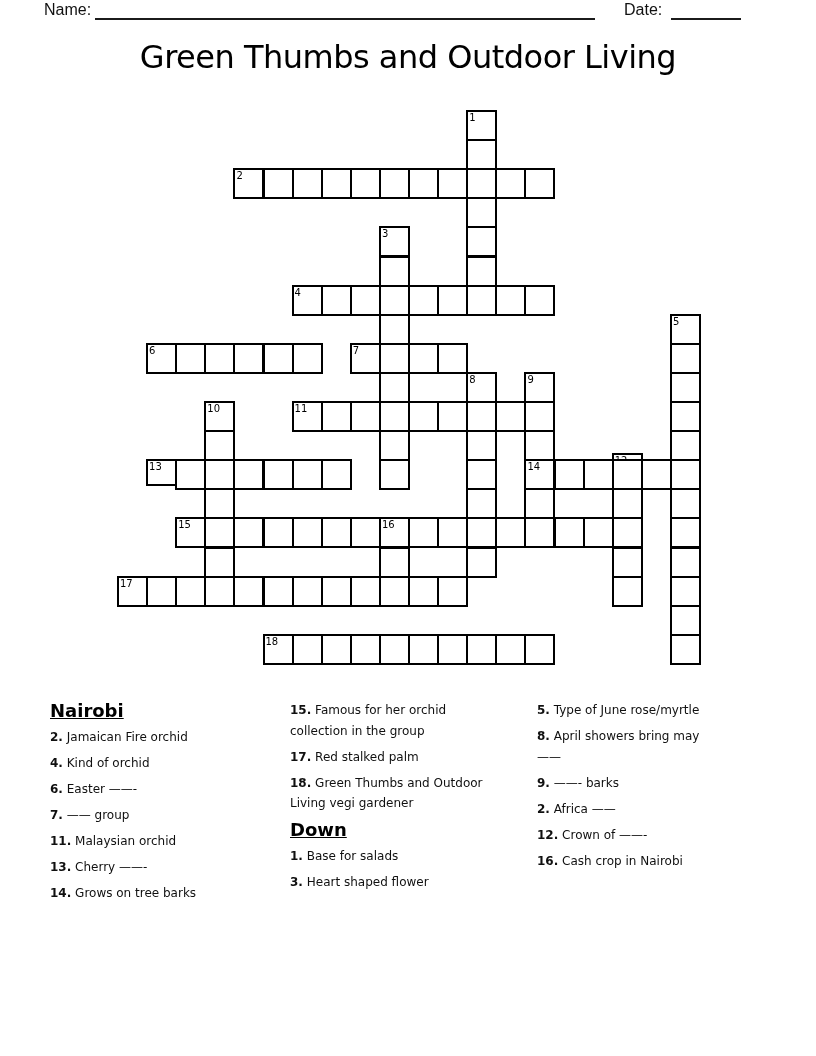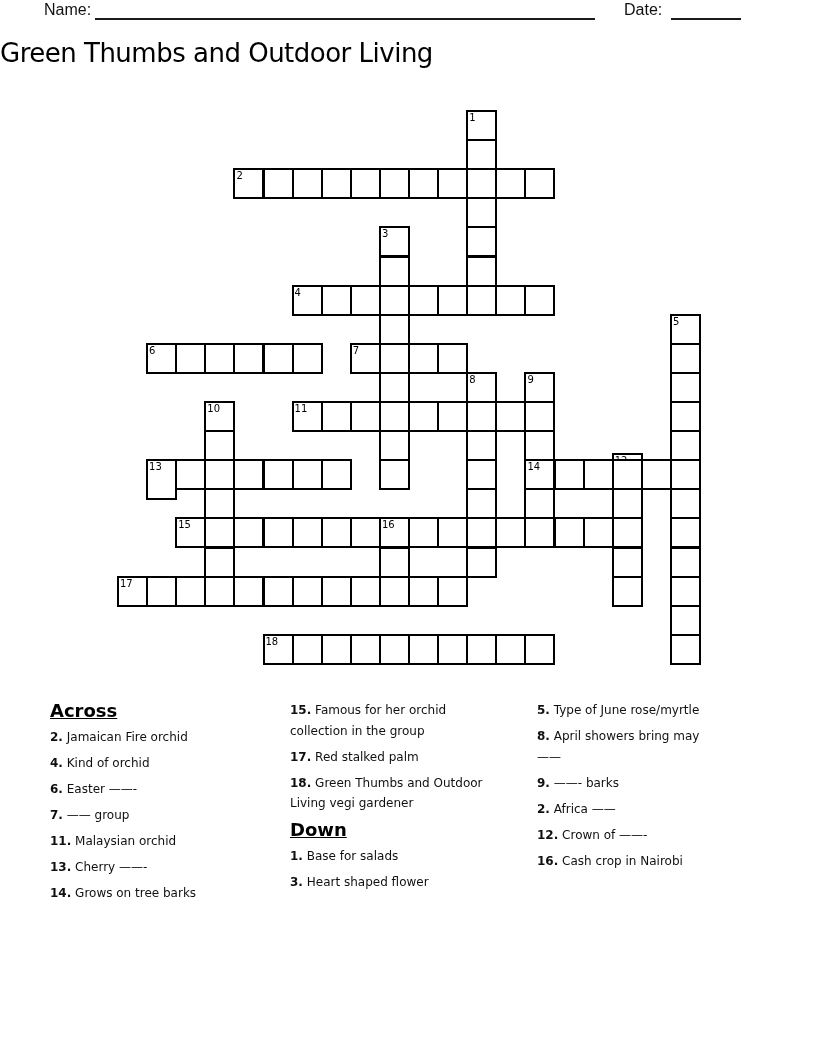--- a/index.html
+++ b/index.html
@@ -33,22 +33,22 @@
   #name-label { left: 44px; }
   #name-line  { left: 95px;  width: 500px; }
   #date-label { left: 624px; }
   #date-line  { left: 671px; width: 70px; }
 
   #title {
     position: absolute;
     top: 38px;
     left: 0;
     width: 816px;
-    text-align: left;
-    font-size: 26px;
+    text-align: center;
+    font-size: 32px;
     letter-spacing: -0.5px;
     color: #000000;
     white-space: nowrap;
   }
 
   #grid { position: absolute; left: 0; top: 0; }
   .cell {
     position: absolute;
     box-sizing: border-box;
     border: 2px solid #000000;
@@ -176,21 +176,21 @@
       <div class="cell" style="left: 524.4px; top: 401px; width: 31.1px; height: 31.1px; border-color: rgb(0, 0, 0);"></div>
       <div class="cell" style="left: 669.9px; top: 401px; width: 31.1px; height: 31.1px; border-color: rgb(0, 0, 0);"></div>
       <div class="cell" style="left: 204.3px; top: 430.1px; width: 31.1px; height: 31.1px; border-color: rgb(0, 0, 0);"></div>
       <div class="cell" style="left: 378.9px; top: 430.1px; width: 31.1px; height: 31.1px; border-color: rgb(0, 0, 0);"></div>
       <div class="cell" style="left: 466.2px; top: 430.1px; width: 31.1px; height: 31.1px; border-color: rgb(0, 0, 0);"></div>
       <div class="cell" style="left: 524.4px; top: 430.1px; width: 31.1px; height: 31.1px; border-color: rgb(0, 0, 0);"></div>
       <div class="cell" style="left: 611.7px; top: 453px; width: 31.1px; height: 31.1px; border-color: rgb(0, 0, 0);">
         <span class="num">12</span>
       </div>
       <div class="cell" style="left: 669.9px; top: 430.1px; width: 31.1px; height: 31.1px; border-color: rgb(0, 0, 0);"></div>
-      <div class="cell" style="left: 146.1px; top: 459.2px; width: 31.1px; height: 41px; border-color: rgb(0, 0, 0);">
+      <div class="cell" style="left: 146.1px; top: 459.2px; width: 31.1px; height: 27px; border-color: rgb(0, 0, 0);">
         <span class="num">13</span>
       </div>
       <div class="cell" style="left: 175.2px; top: 459.2px; width: 31.1px; height: 31.1px; border-color: rgb(0, 0, 0);"></div>
       <div class="cell" style="left: 204.3px; top: 459.2px; width: 31.1px; height: 31.1px; border-color: rgb(0, 0, 0);"></div>
       <div class="cell" style="left: 233.4px; top: 459.2px; width: 31.1px; height: 31.1px; border-color: rgb(0, 0, 0);"></div>
       <div class="cell" style="left: 262.5px; top: 459.2px; width: 31.1px; height: 31.1px; border-color: rgb(0, 0, 0);"></div>
       <div class="cell" style="left: 291.6px; top: 459.2px; width: 31.1px; height: 31.1px; border-color: rgb(0, 0, 0);"></div>
       <div class="cell" style="left: 320.7px; top: 459.2px; width: 31.1px; height: 31.1px; border-color: rgb(0, 0, 0);"></div>
       <div class="cell" style="left: 378.9px; top: 459.2px; width: 31.1px; height: 31.1px; border-color: rgb(0, 0, 0);"></div>
       <div class="cell" style="left: 466.2px; top: 459.2px; width: 31.1px; height: 31.1px; border-color: rgb(0, 0, 0);"></div>
@@ -259,21 +259,21 @@
       <div class="cell" style="left: 378.9px; top: 633.8px; width: 31.1px; height: 31.1px; border-color: rgb(0, 0, 0);"></div>
       <div class="cell" style="left: 408px; top: 633.8px; width: 31.1px; height: 31.1px; border-color: rgb(0, 0, 0);"></div>
       <div class="cell" style="left: 437.1px; top: 633.8px; width: 31.1px; height: 31.1px; border-color: rgb(0, 0, 0);"></div>
       <div class="cell" style="left: 466.2px; top: 633.8px; width: 31.1px; height: 31.1px; border-color: rgb(0, 0, 0);"></div>
       <div class="cell" style="left: 495.3px; top: 633.8px; width: 31.1px; height: 31.1px; border-color: rgb(0, 0, 0);"></div>
       <div class="cell" style="left: 524.4px; top: 633.8px; width: 31.1px; height: 31.1px; border-color: rgb(0, 0, 0);"></div>
       <div class="cell" style="left: 669.9px; top: 633.8px; width: 31.1px; height: 31.1px; border-color: rgb(0, 0, 0);"></div>
     </div>
 
   <div id="clue-col-1" class="clue-col">
-      <div class="clue-heading">Across</div>
+      <div class="clue-heading">Nairobi</div>
       <div class="clue"><b class="clue-num">2.</b><span> Jamaican Fire orchid</span></div>
       <div class="clue"><b class="clue-num">4.</b><span> Kind of orchid</span></div>
       <div class="clue"><b class="clue-num">6.</b><span> Easter ——-</span></div>
       <div class="clue"><b class="clue-num">7.</b><span> —— group</span></div>
       <div class="clue"><b class="clue-num">11.</b><span> Malaysian orchid</span></div>
       <div class="clue"><b class="clue-num">13.</b><span> Cherry ——-</span></div>
       <div class="clue"><b class="clue-num">14.</b><span> Grows on tree barks</span></div>
     </div>
   <div id="clue-col-2" class="clue-col">
       <div class="clue"><b class="clue-num">15.</b><span> Famous for her orchid collection in the group</span></div>

